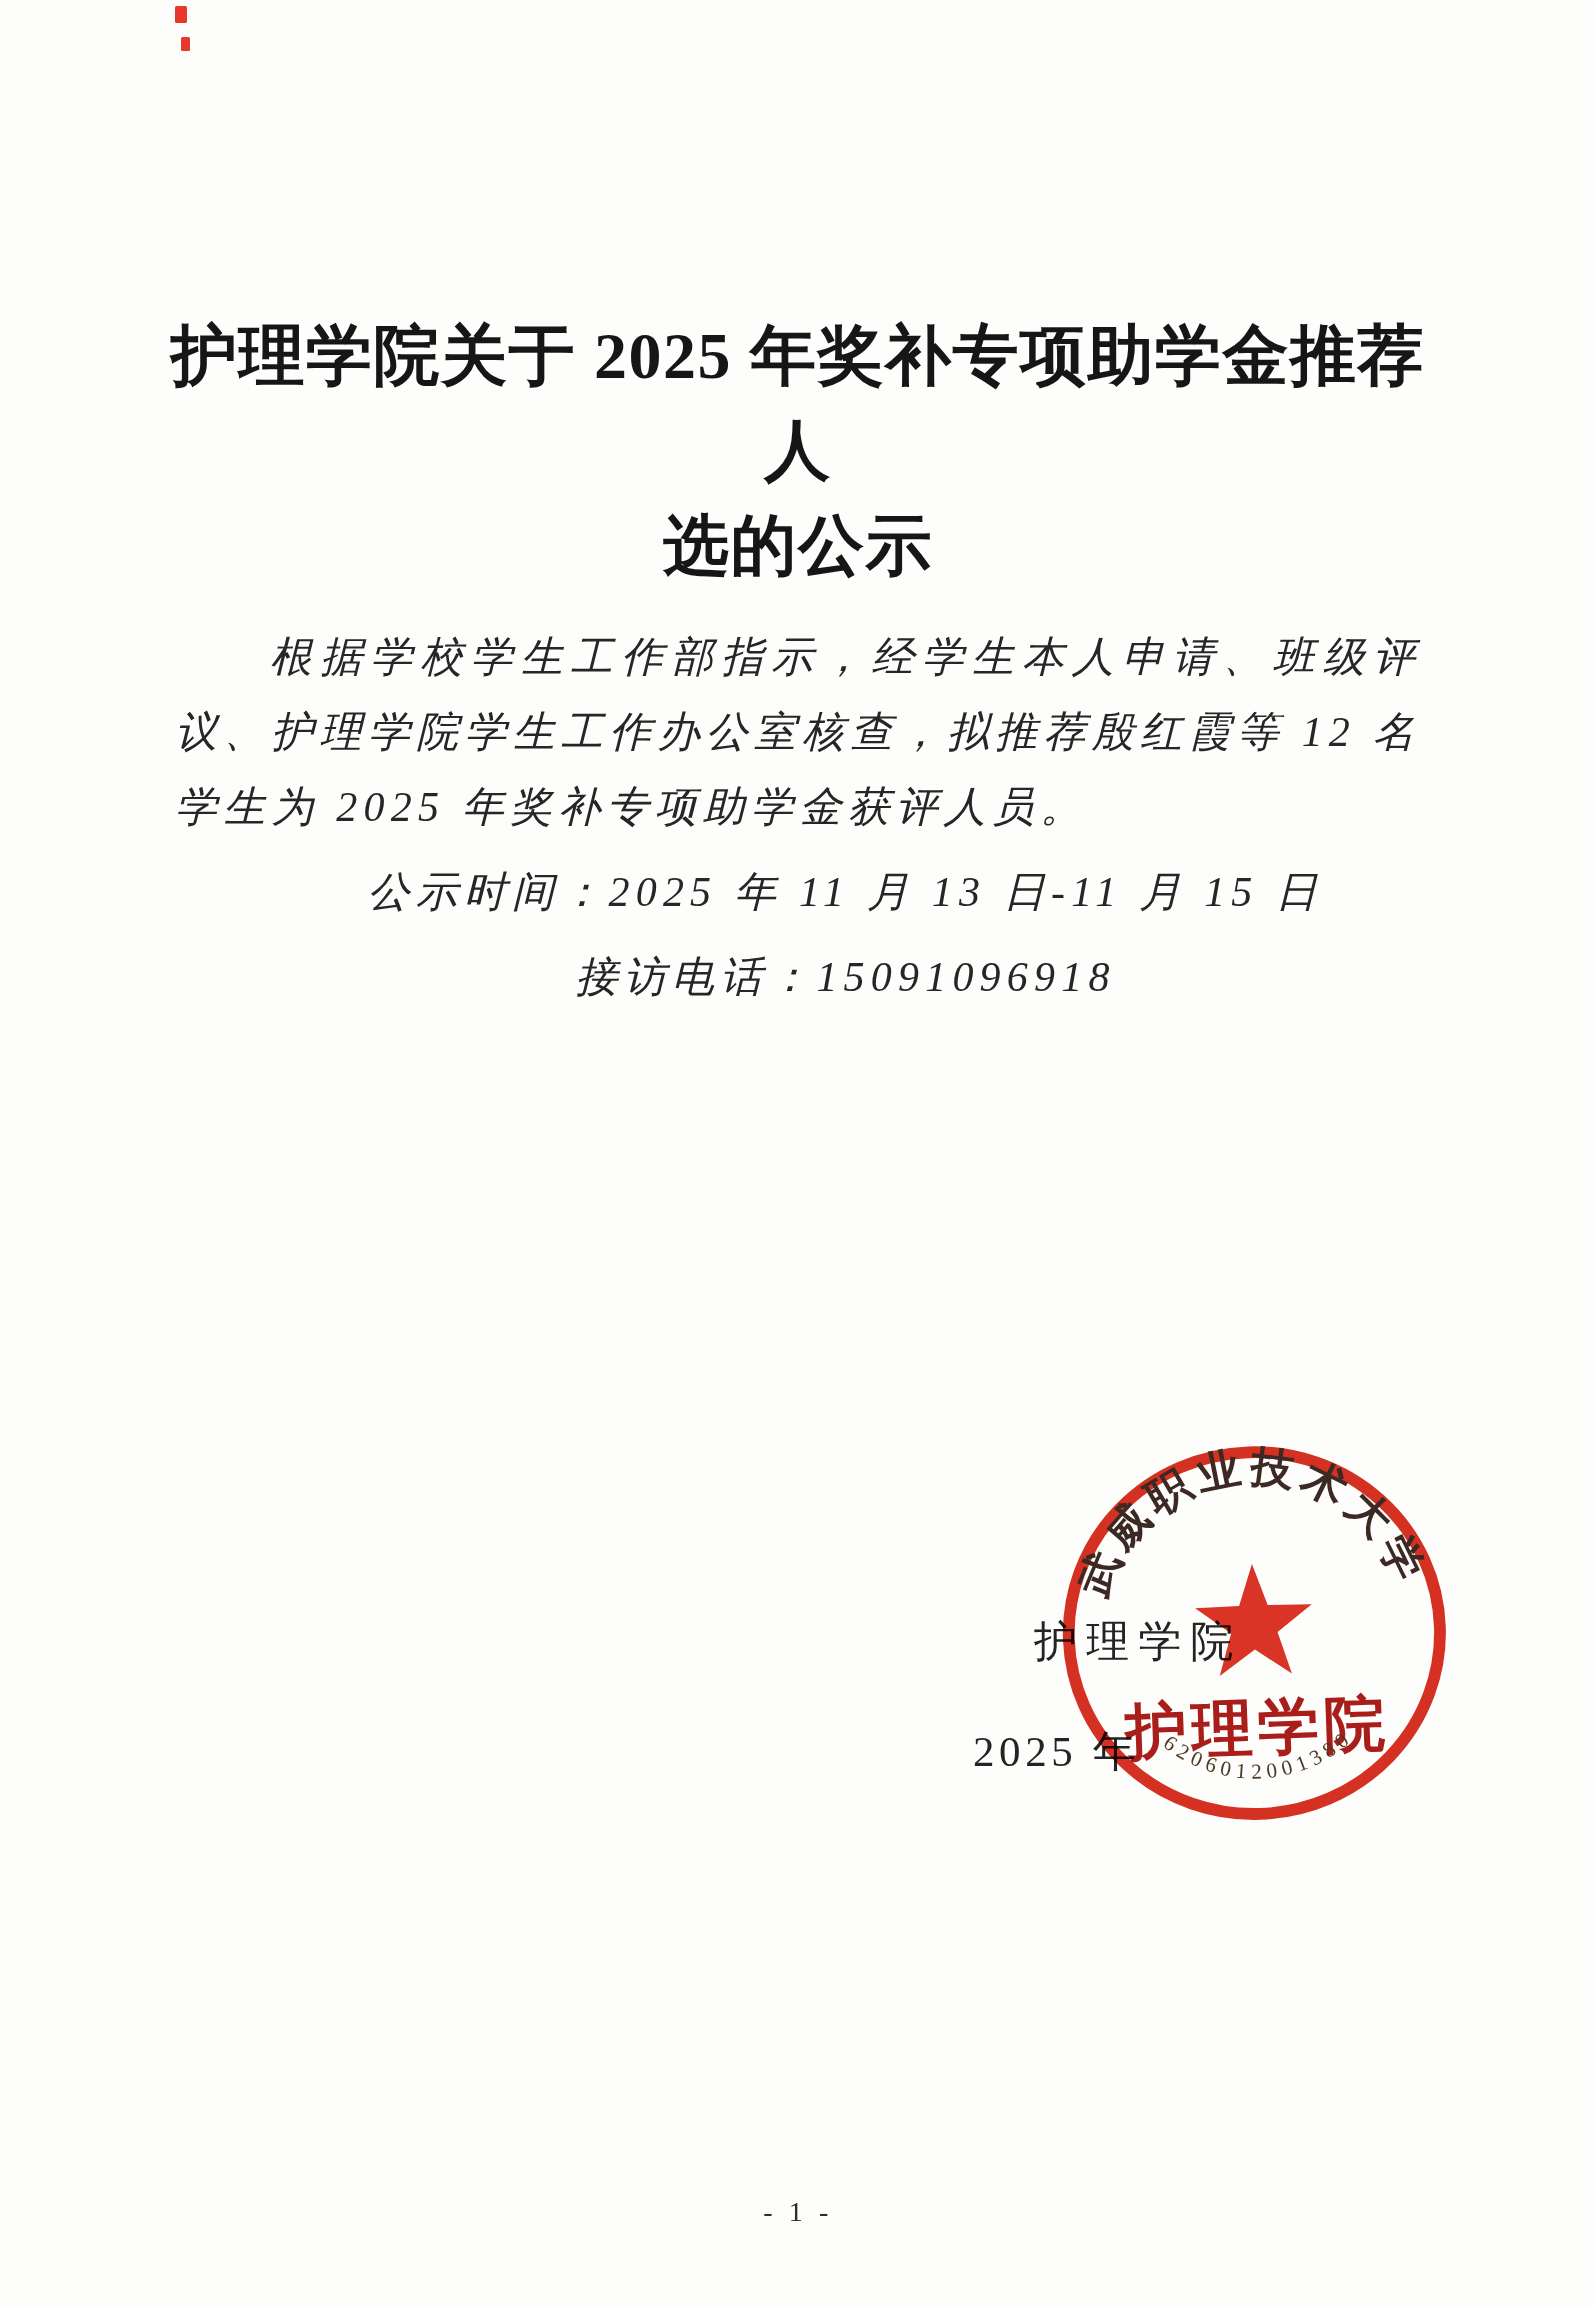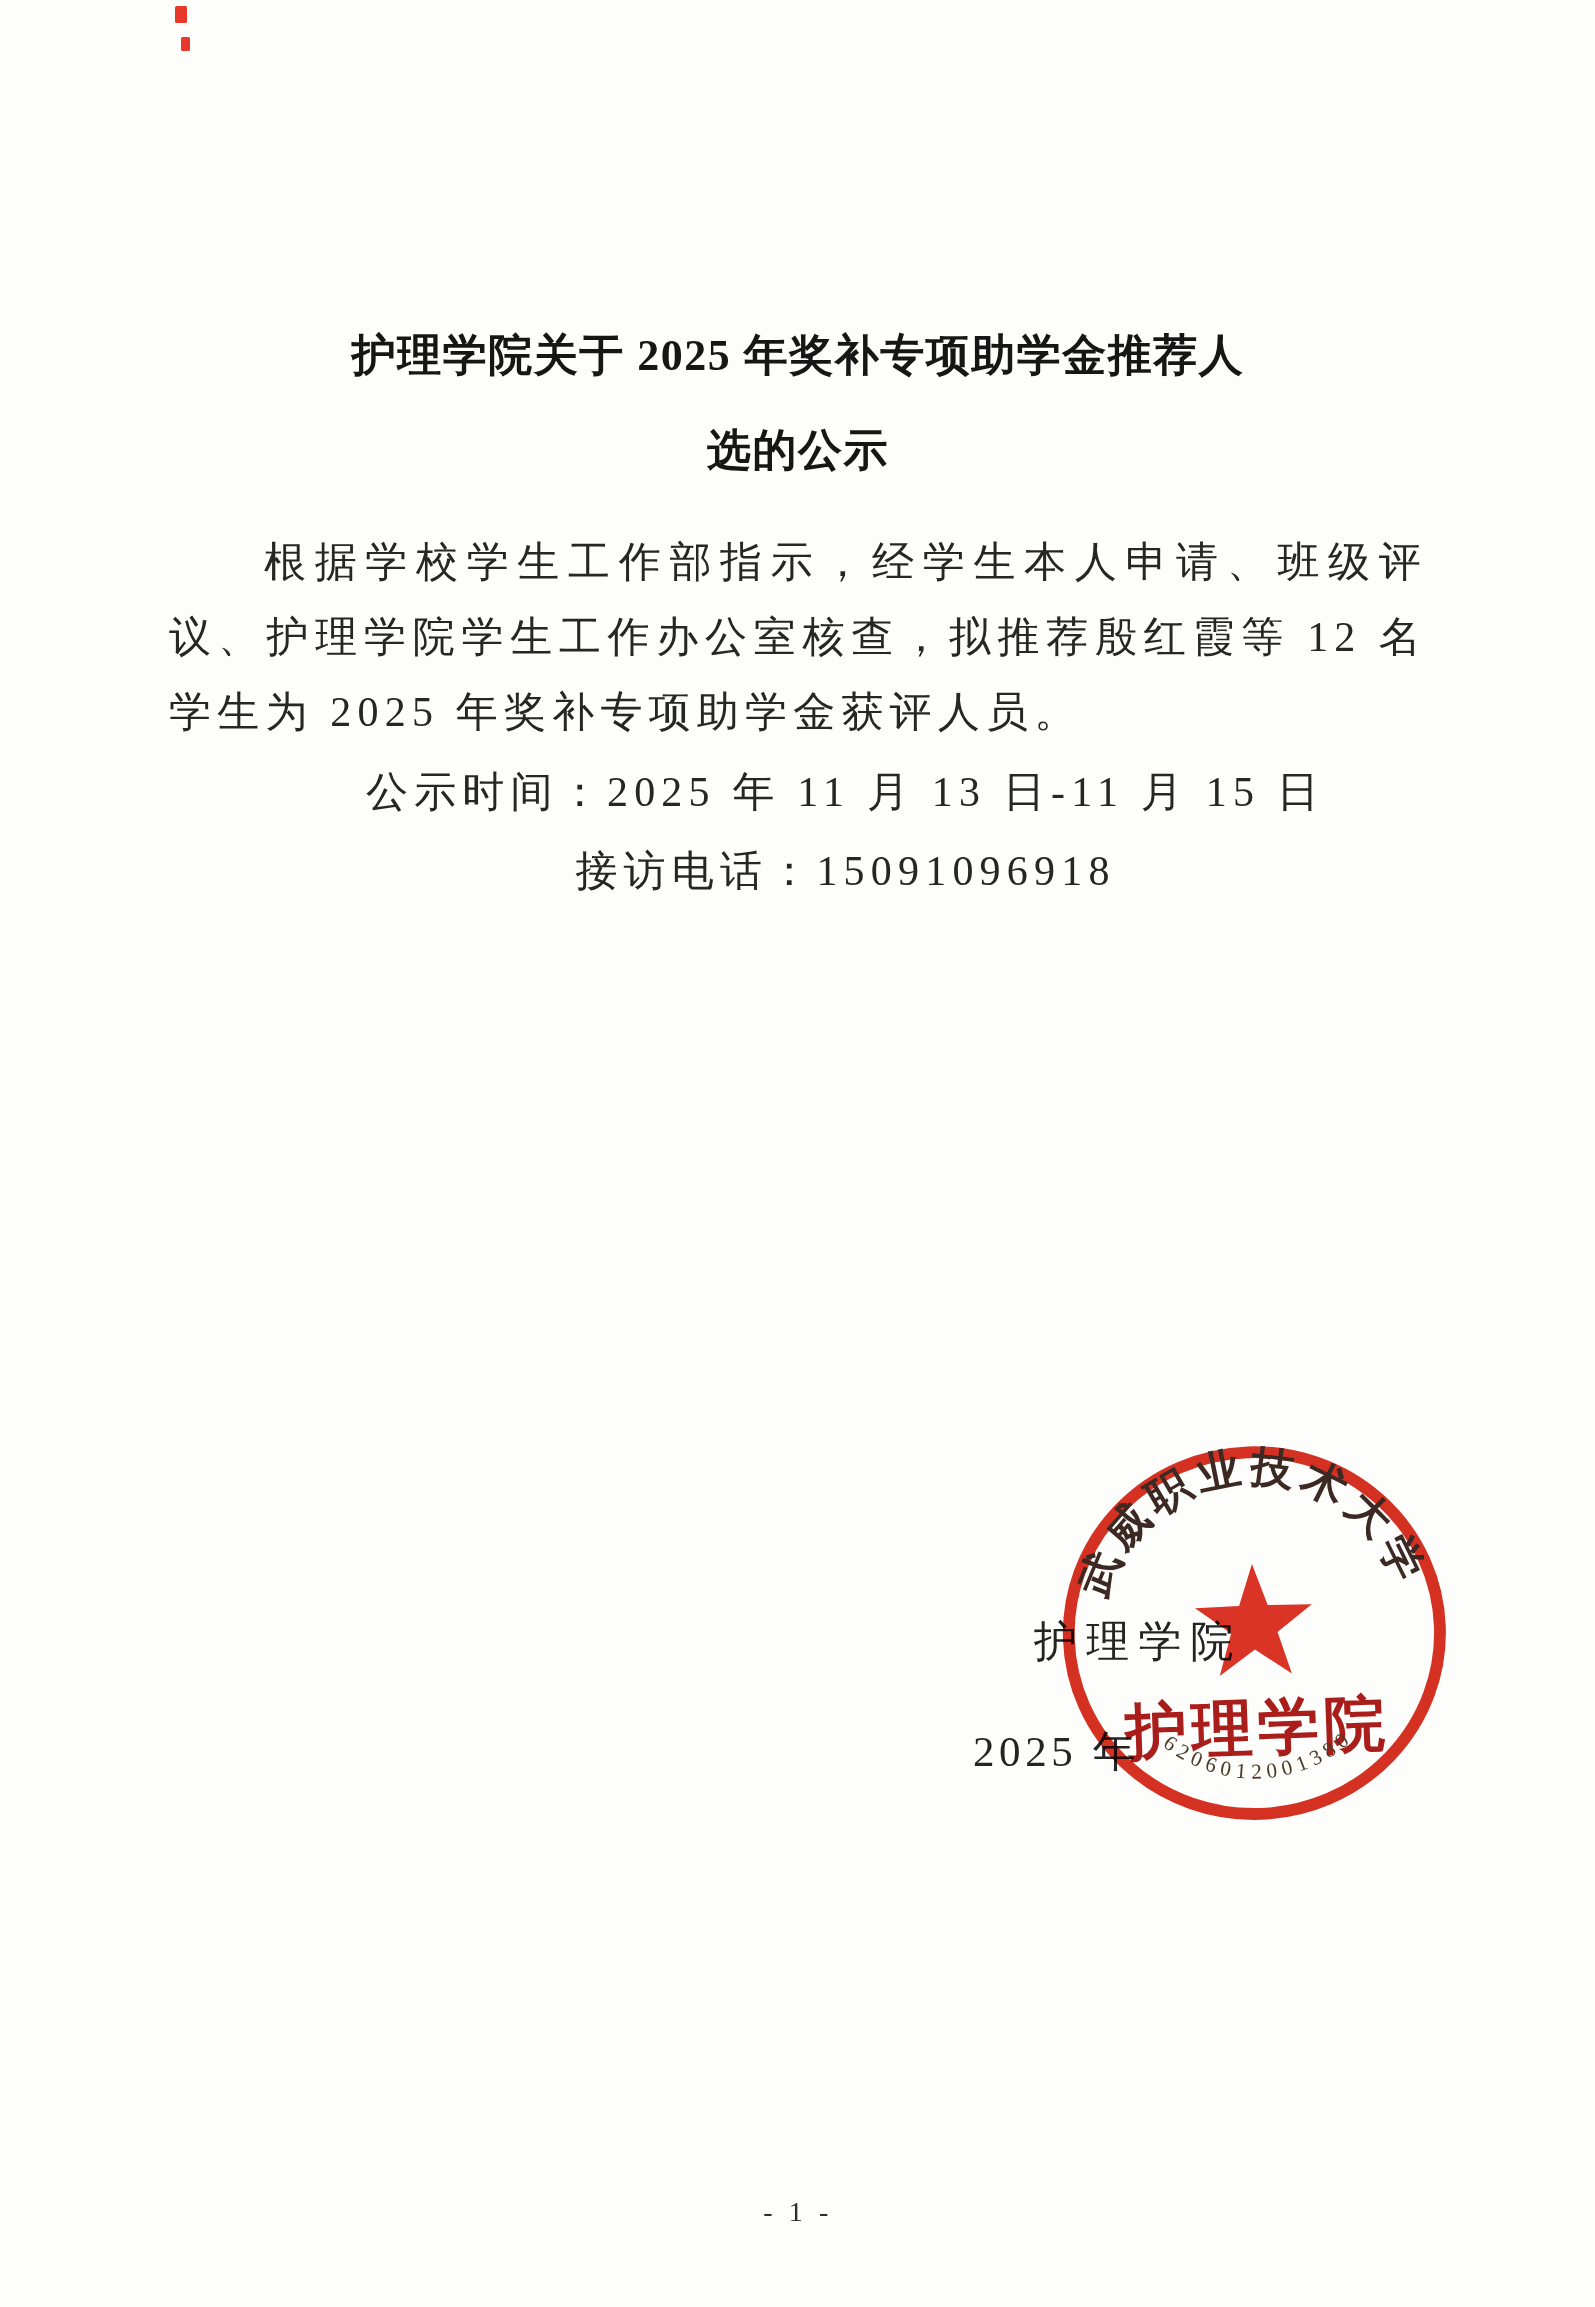--- a/index.html
+++ b/index.html
@@ -18,36 +18,37 @@
   
   .scan-mark { position: absolute; background: #e8372b; border-radius: 1.5px; }
   .scan-mark.m1 { left: 175px; top: 6.2px;  width: 12.3px; height: 17px; }
   .scan-mark.m2 { left: 181px; top: 37px; width: 9.2px; height: 14px; }
 
   .content { padding: 308px 165px 0 165px; }
 
   .doc-title {
     margin: 0 0 27px 0;
     text-align: center;
-    font-size: 44px;
+    font-size: 66px;
     line-height: 95px;
     font-weight: 700;
     letter-spacing: 1.5px;
     color: #161616;
   }
   .doc-title .t-line { display: block; }
 
   .body-text p {
-    margin: 4px;
+    margin: 10px;
     font-size: 42px;
     line-height: 75px;
     letter-spacing: 6.2px;
     color: #262626;
     text-align: justify;
     text-indent: 95px;
+    font-style: italic;
   }
   .body-text p.info { margin-top: 4.6px; text-align: center; }
 
   .sig-org {
     position: absolute;
     left: 1034px; top: 1613px;
     font-size: 43px; letter-spacing: 9.2px;
     color: #242424;
   }
   .sig-date {

